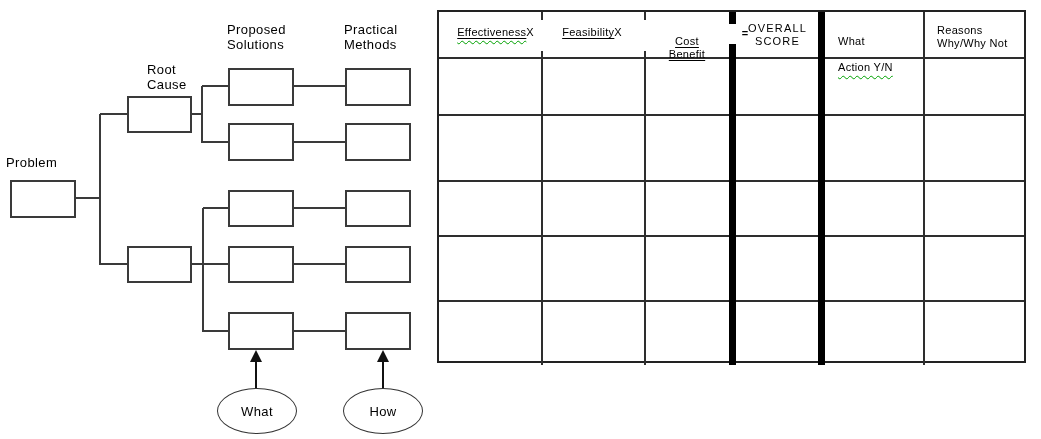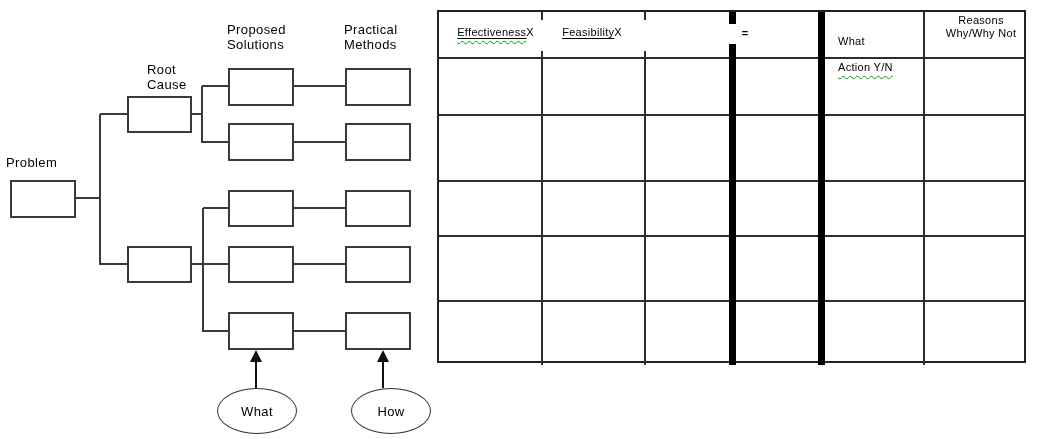--- a/index.html
+++ b/index.html
@@ -35,21 +35,21 @@
   #lbl-root      { left:147px; top:62px;  }
   #lbl-proposed  { left:227px; top:22px;  }
   #lbl-practical { left:344px; top:22px;  }
   .ellipse {
     position:absolute; box-sizing:border-box; z-index:2;
     width:80px; height:46px; border:1.5px solid #333; border-radius:50%;
     background:#fff; display:flex; align-items:center; justify-content:center;
     font-size:13px; font-weight:normal; letter-spacing:0.4px;
   }
   #ell-what { left:217px; top:388px; }
-  #ell-how  { left:351px; top:388px; }
+  #ell-how  { left:343px; top:388px; }
   
   #grid {
     position:absolute; left:437px; top:10px; width:589px; height:353px;
     box-sizing:border-box; border:2px solid #222; background:#fff; z-index:2;
   }
   .vline { position:absolute; width:2px; background:#2e2e2e; }
   #vl-1 { left:102px; top:47px; height:306px; }
   #vl-2 { left:205px; top:47px; height:306px; }
   #vl-3 { left:484px; top:0;    height:353px; }
   .tick { position:absolute; width:2px; background:#2e2e2e; }
@@ -76,21 +76,21 @@
   }
   .hcell {
     position:absolute; z-index:3; font-size:11px; line-height:13px;
     letter-spacing:0.3px; white-space:pre-line;
   }
   #hc-1 { left:5px;   top:14px; width:94px; display:flex; justify-content:flex-end; padding-right:4px; box-sizing:border-box; }
   #hc-2 { left:108px; top:14px; width:94px; display:flex; justify-content:flex-end; padding-right:19px; box-sizing:border-box; }
   #hc-3 { left:208px; top:10px; width:80px; text-align:center; }
   #hc-4 { left:300px; top:10px; width:77px; text-align:center; letter-spacing:1.2px; }
   #hc-5 { left:399px; top:10px; width:84px; }
-  #hc-6 { left:498px; top:2px; width:88px;text-align:center; }
+  #hc-6 { left:498px; top:12px; width:88px; }
   .su  { text-decoration:underline; text-decoration-thickness:1px; text-underline-offset:2px; }
   .sq  { text-decoration:underline wavy #00a000; text-decoration-thickness:1px; text-underline-offset:4px; }
   .su .sq { text-decoration:underline wavy #00a000; text-decoration-thickness:1px; text-underline-offset:4px; }
   .row-hit { position:absolute; left:2px; width:585px; background:transparent; }
   #row-0 { top:47px;  height:55px; }
   #row-1 { top:104px; height:64px; }
   #row-2 { top:170px; height:53px; }
   #row-3 { top:225px; height:63px; }
   #row-4 { top:290px; height:61px; }
 </style>
@@ -146,20 +146,26 @@
   <div id="grid">
 
     <div class="hcell" id="hc-1">
       <span class="su"><span class="sq">Effectiveness</span></span>
       <span>X</span>
     </div>
     <div class="hcell" id="hc-2">
       <span class="su">Feasibility</span>
       <span>X</span>
     </div>
+    <div class="hcell" id="hc-3">
+      <span class="su">Cost
+Benefit</span>
+    </div>
+    <div class="hcell" id="hc-4">OVERALL
+SCORE</div>
     <div class="hcell" id="hc-5">
       <span>What</span><br>
       <span class="sq">Action Y/N</span>
     </div>
     <div class="hcell" id="hc-6">Reasons
 Why/Why Not</div>
 
     <div class="hline" id="hl-hdr"></div>
     <div class="hline" id="hl-1"></div>
     <div class="hline" id="hl-2"></div>

